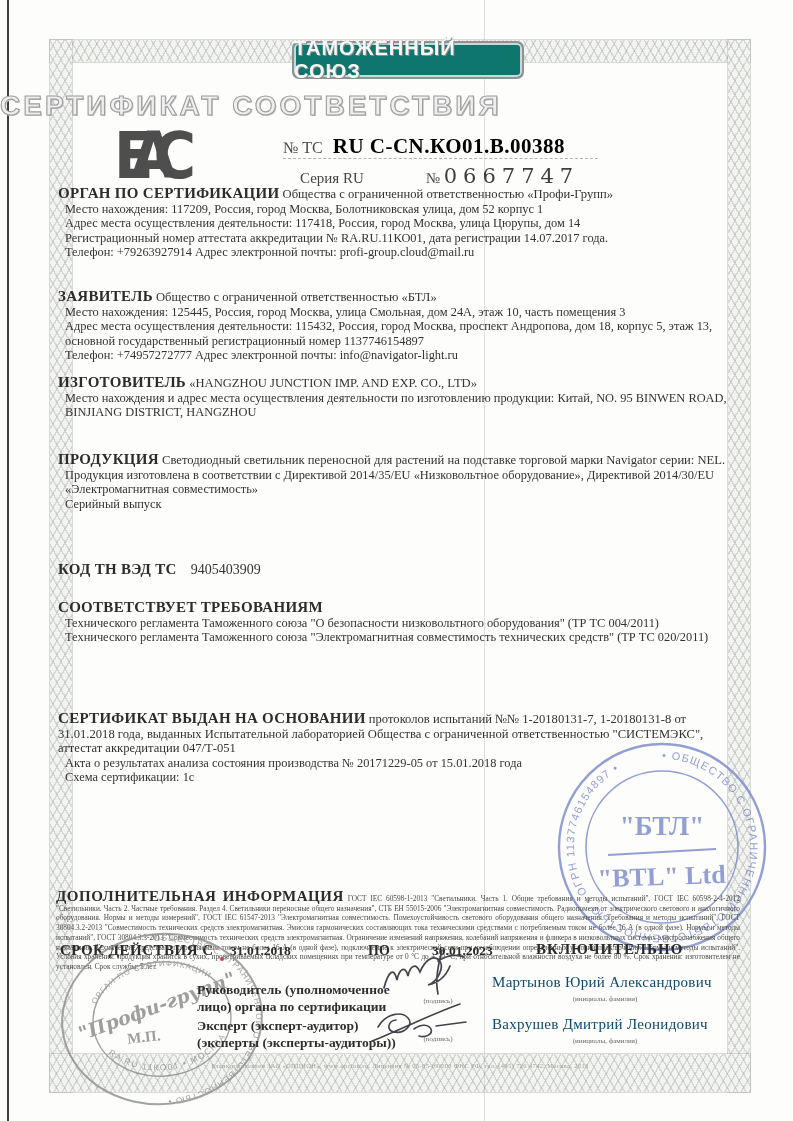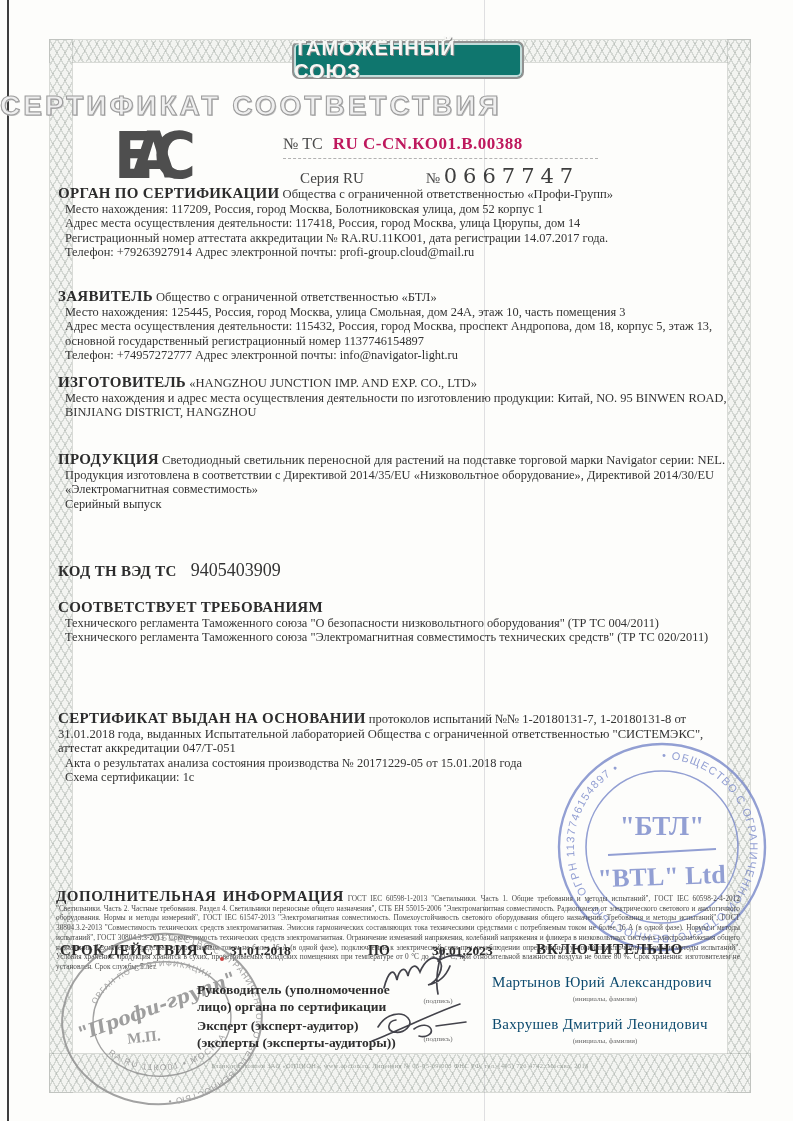--- a/index.html
+++ b/index.html
@@ -28,21 +28,21 @@
          letter-spacing:1px;color:#f7f7f5;text-shadow:1px 1px 0 #8b8b8b;}
 
   .eac{position:absolute;left:114px;top:104px;width:84px;height:86px;}
   .eac text{font-family:"DejaVu Sans",sans-serif;font-weight:bold;fill:#4e4e4e;}
 
   .doc-title{position:absolute;left:0;top:90px;width:100%;text-align:left;
      font-family:"Liberation Sans",sans-serif;font-weight:bold;font-size:28px;letter-spacing:3px;
      color:#efefef;-webkit-text-stroke:1.1px #9d9d9d;text-shadow:1px 1px 0 #c4c4c4;}
 
   .certno{position:absolute;left:283px;top:134px;font-size:16px;color:#4c4c4c;}
-  .certno b{color:#be185d;font-size:17px;letter-spacing:.5px;margin-left:10px;}
+  .certno b{color:#000000;font-size:21px;letter-spacing:.5px;margin-left:10px;}
   .cert-underline{position:absolute;left:283px;top:158px;width:315px;border-bottom:1.5px dashed #b2b2b2;}
   .series{position:absolute;left:300px;top:164px;font-size:15px;color:#444;}
   .series .no{margin-left:58px;font-size:15px;color:#4a4a4a;}
   .series .digits{font-family:"DejaVu Serif",serif;font-size:21px;letter-spacing:6px;color:#3e3e3e;}
 
   .sec{position:absolute;left:58px;width:680px;}
   .sec-title{font-weight:bold;font-size:15px;color:#2c2c2c;letter-spacing:.3px;}
   .sec-name{font-size:12.6px;color:#333;}
   .sec-line{font-size:12.4px;line-height:14.6px;padding-left:7px;color:#333;}
   .sec-par{font-size:12.4px;line-height:14.6px;text-align:left;}
@@ -123,21 +123,21 @@
   </div>
 
   <div class="sec" style="top:452px">
     <div class="sec-par"><span class="sec-title">ПРОДУКЦИЯ</span>  <span class="sec-name">Светодиодный светильник переносной для растений на подставке торговой марки Navigator серии: NEL.</span></div>
     <div class="sec-line">Продукция изготовлена в соответствии с Директивой 2014/35/EU «Низковольтное оборудование», Директивой 2014/30/EU «Электромагнитная совместимость»</div>
     <div class="sec-line">Серийный выпуск</div>
   </div>
 
   <div class="sec" style="top:560px">
     <span class="sec-title">КОД ТН ВЭД ТС</span>
-    <span style="font-size:18px;margin-left:10px;color:#343434;font-family:Liberation Serif, serif;">9405403909</span>
+    <span style="font-size:14px;margin-left:10px;color:#343434;font-family:Liberation Serif, serif;">9405403909</span>
   </div>
 
   <div class="sec" style="top:600px">
     <div class="sec-par"><span class="sec-title">СООТВЕТСТВУЕТ ТРЕБОВАНИЯМ</span></div>
     <div class="sec-line">Технического регламента Таможенного союза "О безопасности низковольтного оборудования" (ТР ТС 004/2011)</div>
     <div class="sec-line">Технического регламента Таможенного союза "Электромагнитная совместимость технических средств" (ТР ТС 020/2011)</div>
   </div>
 
   <div class="sec" style="top:711px">
     <div class="sec-par"><span class="sec-title">СЕРТИФИКАТ ВЫДАН НА ОСНОВАНИИ</span>  <span class="sec-name">протоколов испытаний №№ 1-20180131-7, 1-20180131-8 от 31.01.2018 года, выданных Испытательной лабораторией Общества с ограниченной ответственностью "СИСТЕМЭКС", аттестат аккредитации 047/Т-051</span></div>

